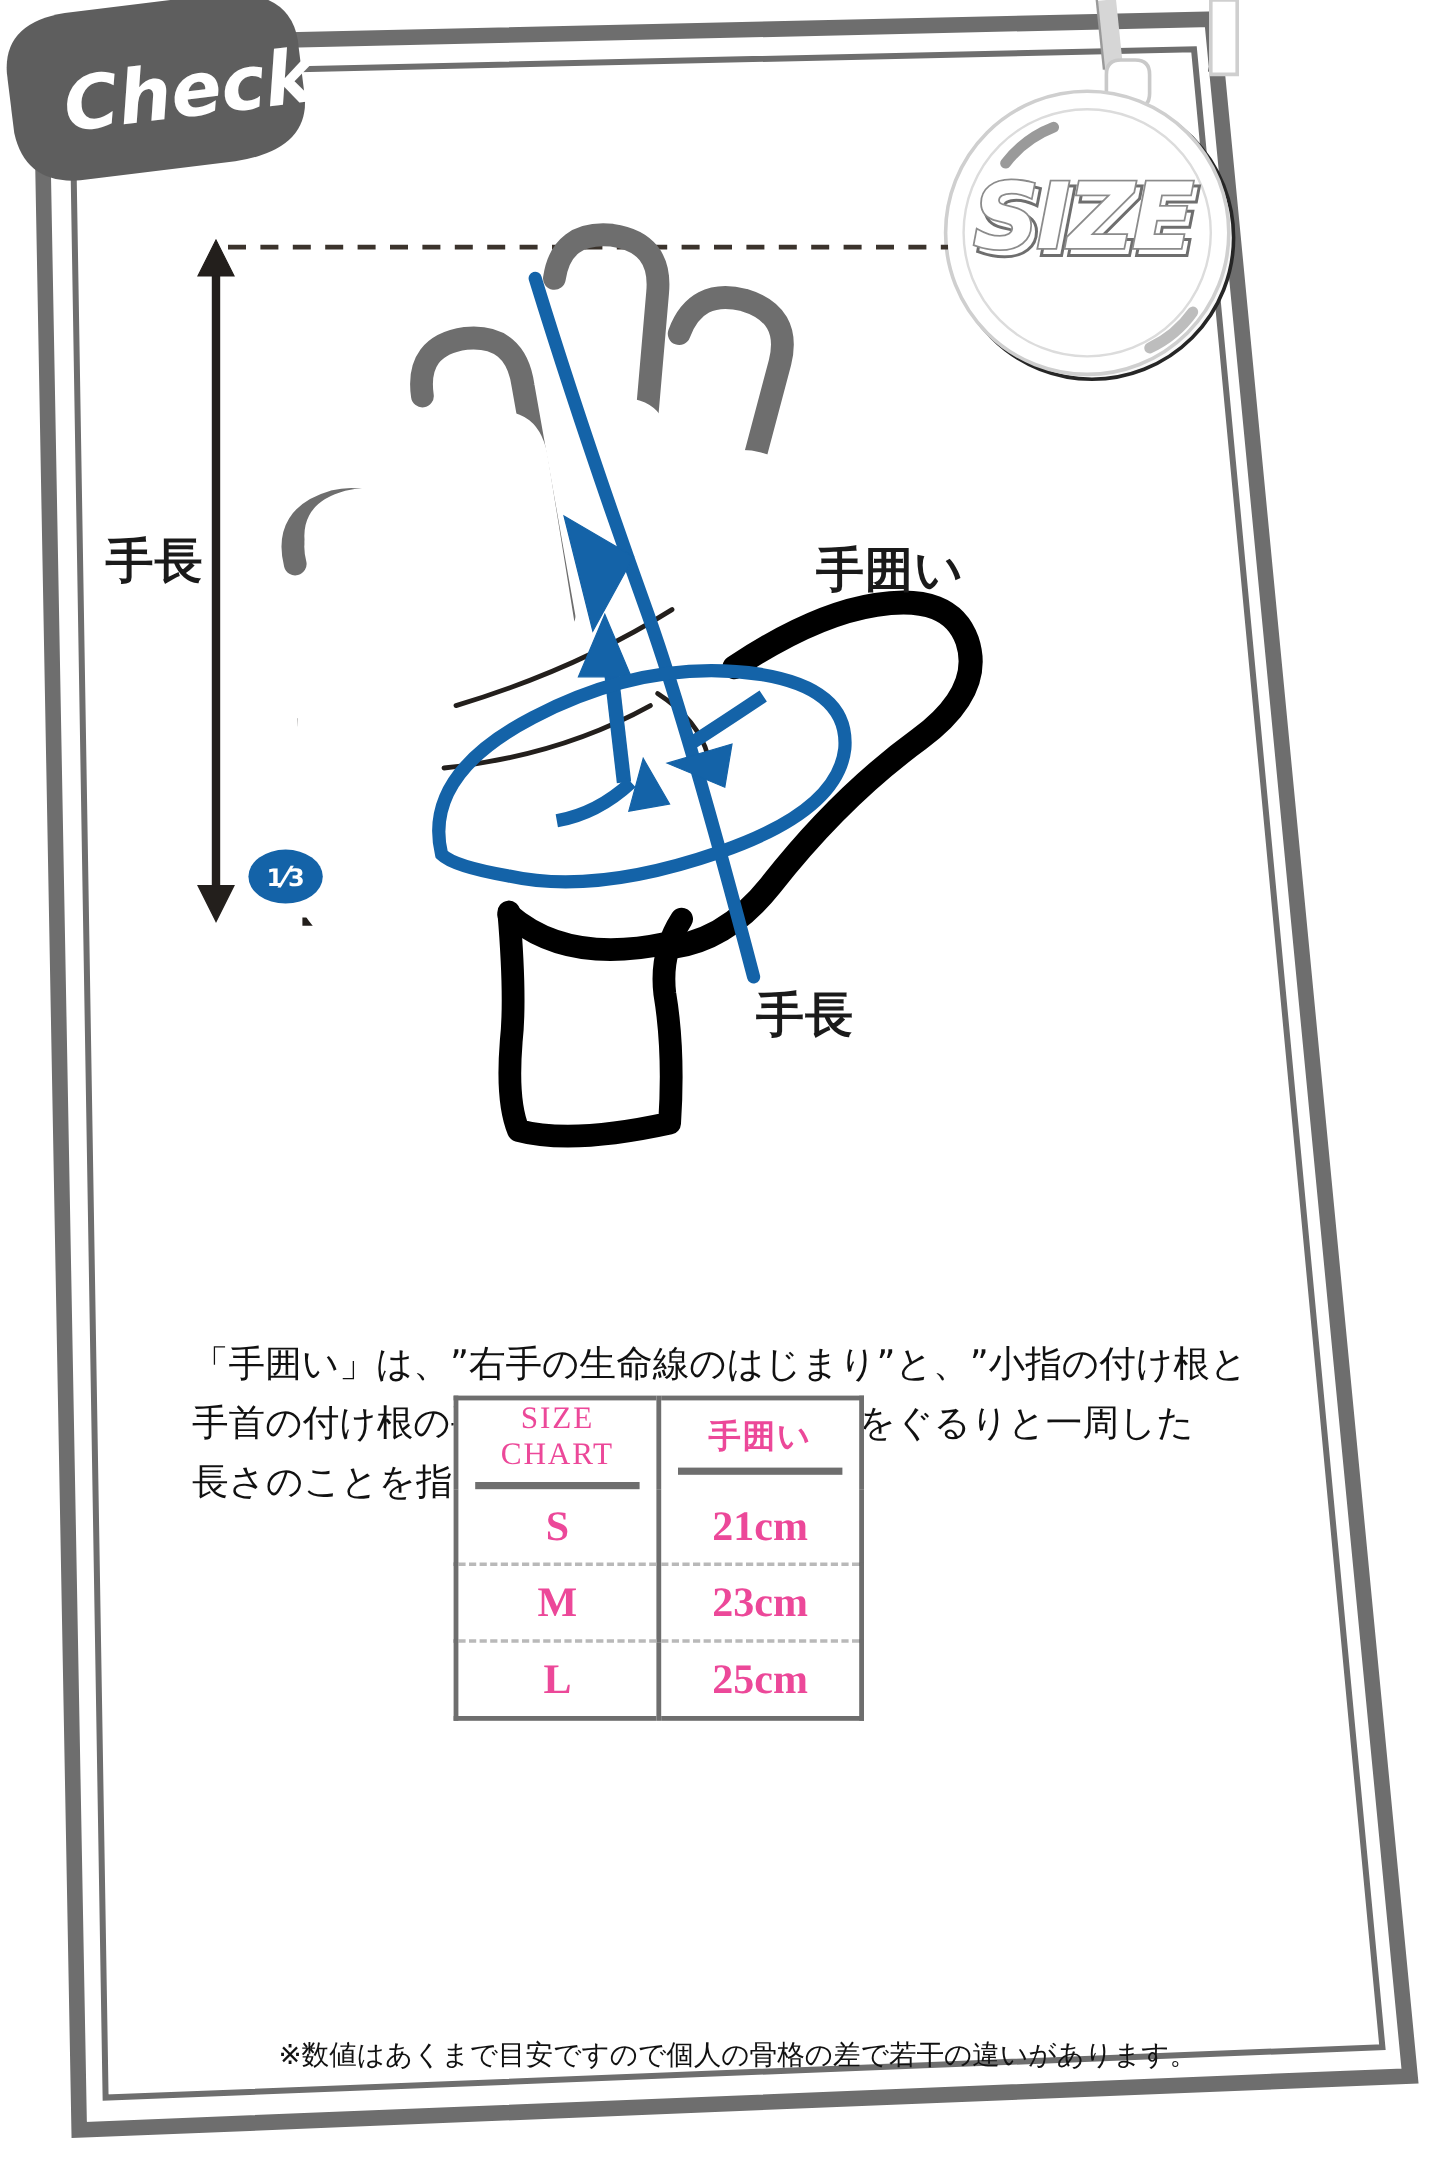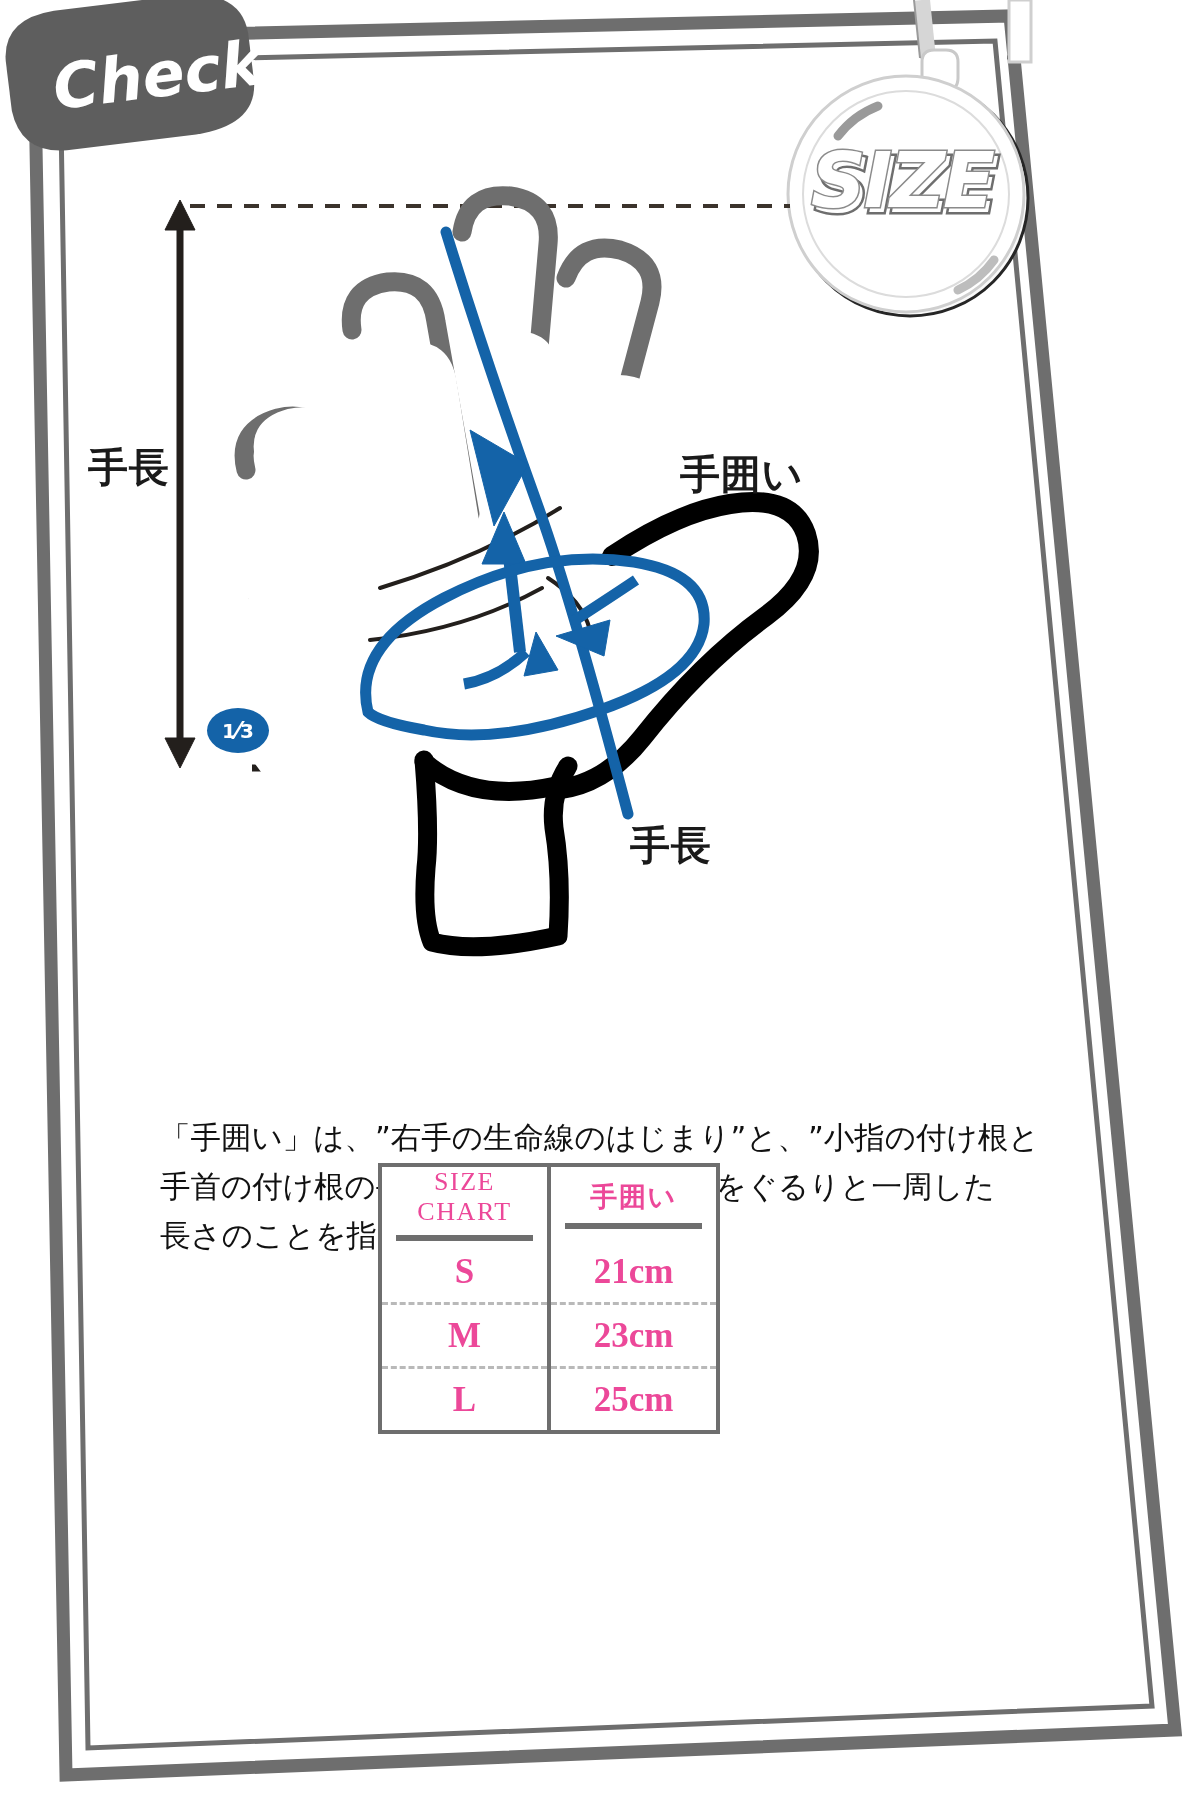--- a/index.html
+++ b/index.html
@@ -400,14 +400,15 @@
           <td class="data col-sep">23cm</td>
         </tr>
         <tr class="dashed">
           <td class="data">L</td>
           <td class="data col-sep">25cm</td>
         </tr>
       </tbody>
     </table>
   </div>
 
+  <div id="footnote">※数値はあくまで目安ですので個人の骨格の差で若干の違いがあります。</div>
 
 </div>
 
 </body></html>

